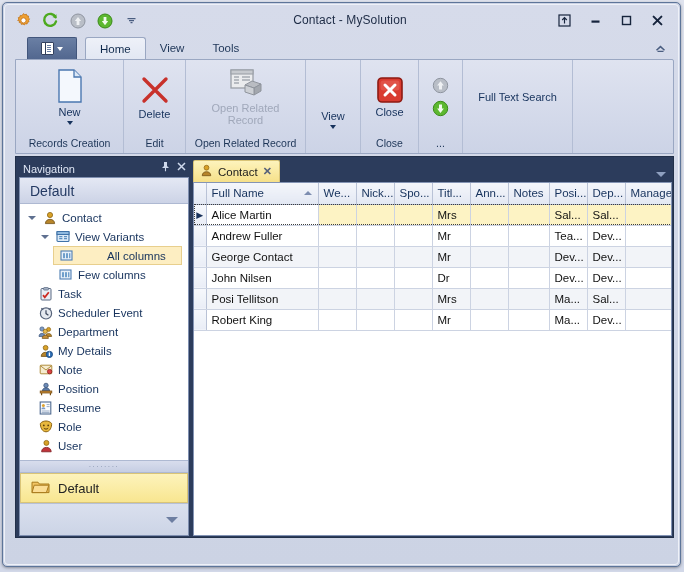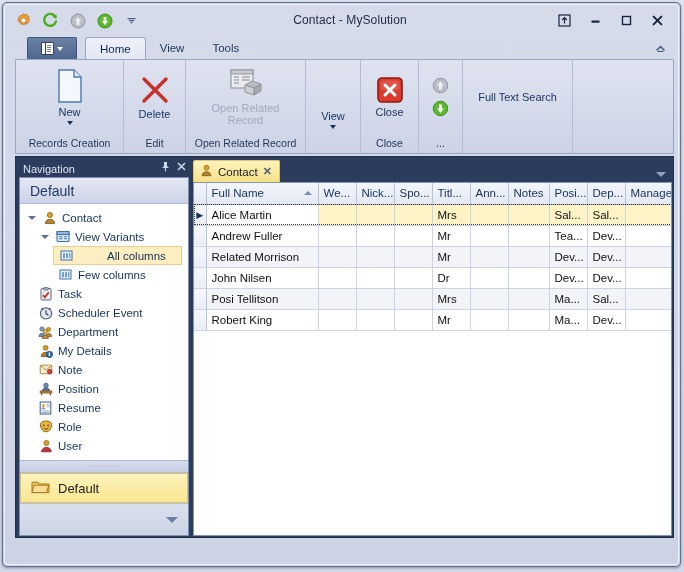--- a/index.html
+++ b/index.html
@@ -690,21 +690,21 @@
                 <td></td>
                 <td>Mr</td>
                 <td></td>
                 <td></td>
                 <td>Tea...</td>
                 <td>Dev...</td>
                 <td></td>
               </tr>
               <tr class="alt">
                 <td class="ind"></td>
-                <td>Related Morrison</td>
+                <td>George Contact</td>
                 <td></td>
                 <td></td>
                 <td></td>
                 <td>Mr</td>
                 <td></td>
                 <td></td>
                 <td>Dev...</td>
                 <td>Dev...</td>
                 <td></td>
               </tr>

